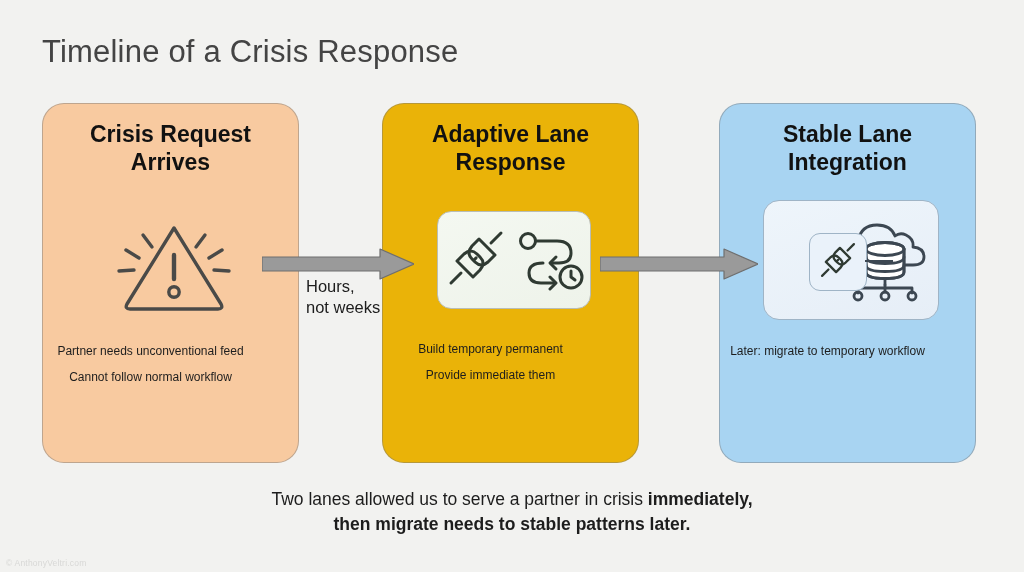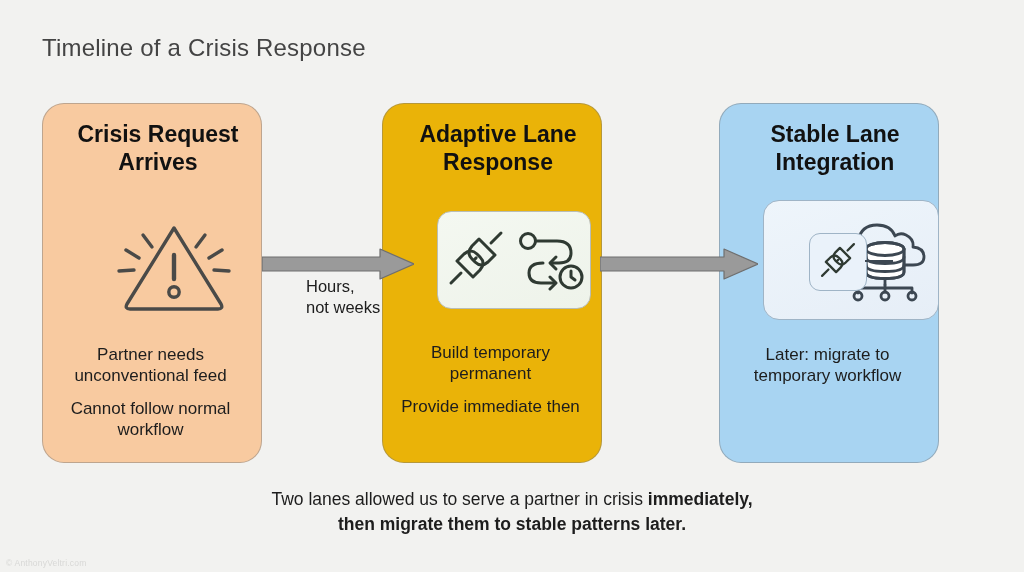--- a/index.html
+++ b/index.html
@@ -17,39 +17,39 @@
   .slide {
     position: absolute;
     inset: 0;
   }
 
   
   .slide-title {
     position: absolute;
     left: 42px;
     top: 34px;
-    font-size: 24px;
+    font-size: 31px;
     font-weight: 400;
     color: #444444;
     letter-spacing: 0.2px;
     white-space: nowrap;
   }
 
   
   .card {
     position: absolute;
     top: 103px;
-    width: 220px;
+    width: 257px;
     height: 360px;
     border-radius: 22px;
     box-sizing: border-box;
     border: 1px solid rgba(120,120,120,0.45);
     display: flex;
     flex-direction: column;
-    align-items: flex-start;
+    align-items: center;
   }
   #card-1 { left: 42px;  background: #f8caa0; }
   #card-2 { left: 382px; background: #eab308; }
   #card-3 { left: 719px; background: #a8d4f2; }
 
   .card-title {
     margin-top: 16px;
     width: 230px;
     text-align: center;
     font-size: 23px;
@@ -107,21 +107,21 @@
     height: 1.6px;
     background: #3c4752;
   }
 
   
   .bullets {
     position: absolute;
     width: 217px;
     text-align: center;
     color: #1d1d1d;
-    font-size: 17px;
+    font-size: 12px;
     line-height: 1.26;
   }
   #bullets-1 { left: 42px;  top: 344px; }
   #bullets-2 { left: 382px; top: 342px; }
   #bullets-3 { left: 719px; top: 344px; }
   .bullets p { margin: 0 0 11px 0; padding: 0 8px; }
   .bullets p:last-child { margin-bottom: 8px; text-align: center; }
 
   
   .arrow {
@@ -235,21 +235,21 @@
 
           <circle cx="56" cy="52" r="11"></circle>
           <path d="M56 46 L56 52 L60 55"></path>
         </svg>
       </span>
     </div>
   </div>
 
   <div class="bullets" id="bullets-2">
     <p>Build temporary permanent</p>
-    <p>Provide immediate then</p>
+    <p>Provide immediate them</p>
   </div>
 
   <div class="card" id="card-3">
     <div class="card-title">Stable Lane Integration</div>
   </div>
 
   <div class="icon-zone" id="icon-zone-3">
     <div class="icon-panel" id="icon-panel-3" style="position:relative; justify-content:flex-end;">
       <div class="mini-plug-box">
         <span>
@@ -304,19 +304,19 @@
     </svg>
   </div>
 
   <div class="arrow-label">Hours, not weeks</div>
 
   <div class="caption">
     <div>
       <span>Two lanes allowed us to serve a partner in crisis </span><b>immediately,</b>
     </div>
     <div>
-      <b>then migrate them to stable patterns later.</b>
+      <b>then migrate needs to stable patterns later.</b>
     </div>
   </div>
 
   <div class="watermark">© AnthonyVeltri.com</div>
 
 </div>
 
 </body></html>

